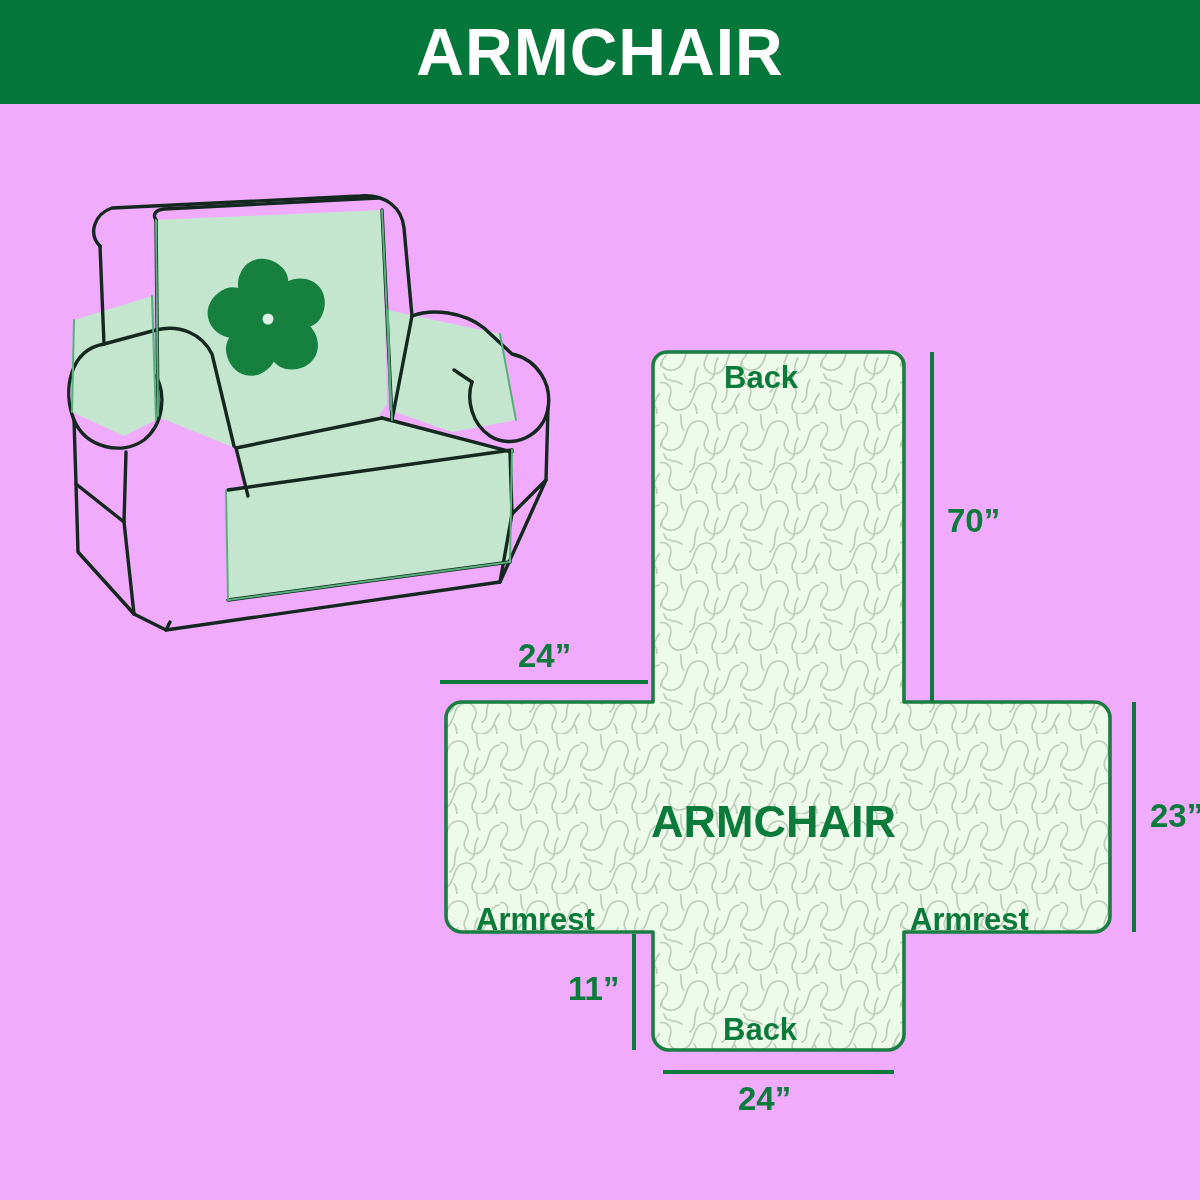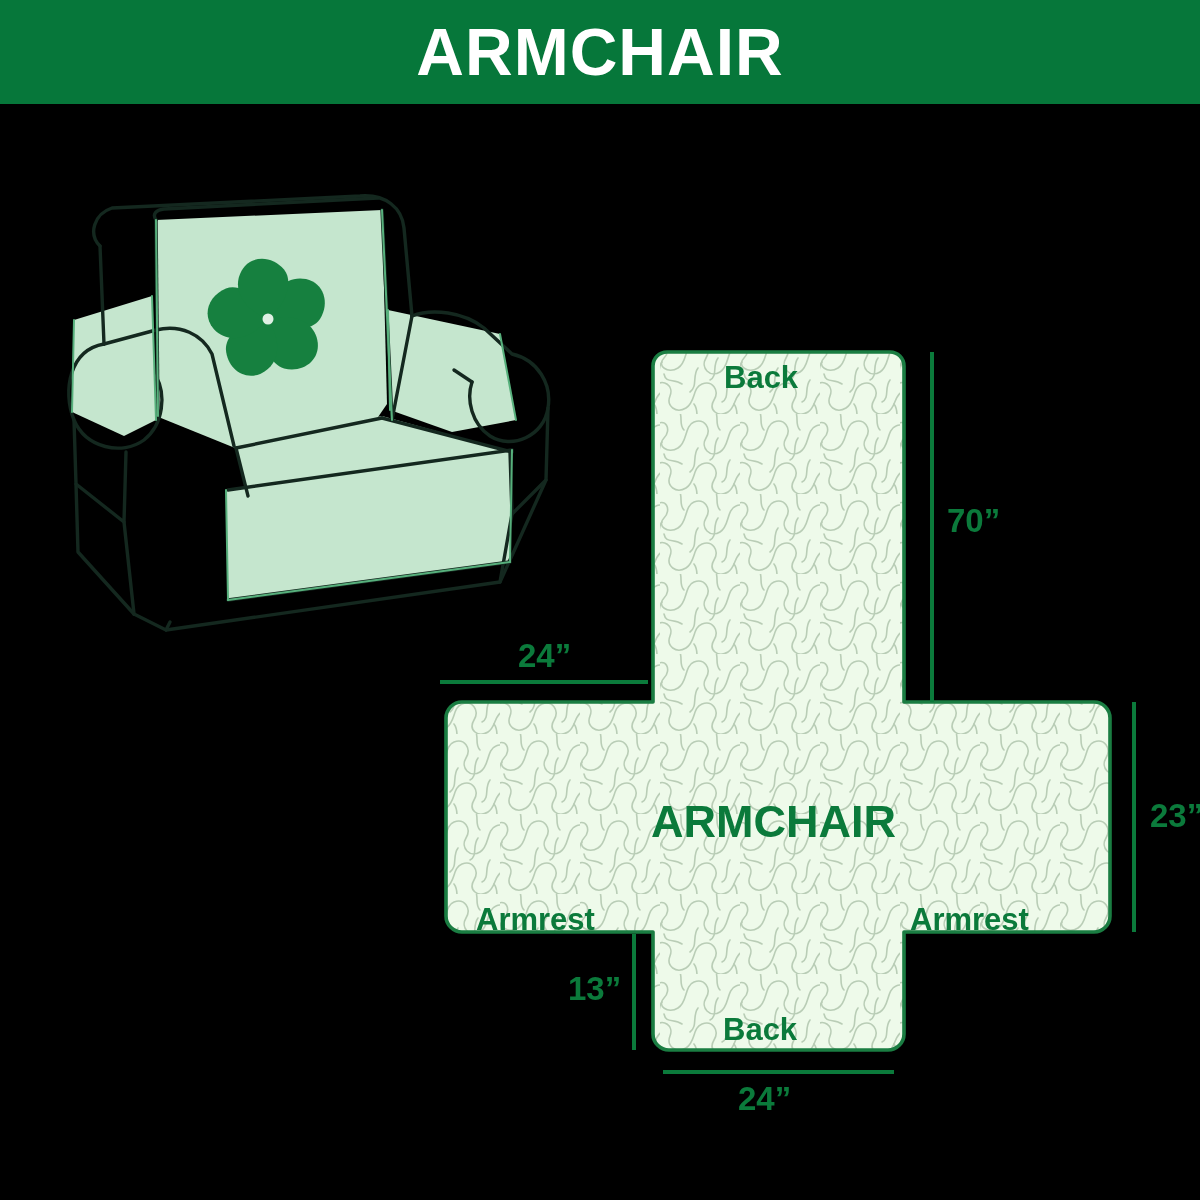--- a/index.html
+++ b/index.html
@@ -12,21 +12,21 @@
     height: 1200px;
     font-family: "Liberation Sans", sans-serif;
     overflow: hidden;
     position: relative;
   }
 
   #page {
     position: relative;
     width: 1200px;
     height: 1200px;
-    background: #000000;
+    background: #f0abfc;
   }
 
   
   #header-banner {
     position: absolute;
     left: 0;
     top: 0;
     width: 1200px;
     height: 104px;
     background: #06773a;
@@ -245,19 +245,19 @@
 
       <div class="lbl" style="left:303px; top:680px; font-size:31px;">Back</div>
 
       
       <div class="lbl" style="left:527px; top:170px; font-size:33px;">70”</div>
 
       <div class="lbl" style="left:98px; top:305px; font-size:33px;">24”</div>
 
       <div class="lbl" style="left:730px; top:465px; font-size:33px;">23”</div>
 
-      <div class="lbl" style="left:148px; top:638px; font-size:33px;">13”</div>
+      <div class="lbl" style="left:148px; top:638px; font-size:33px;">11”</div>
 
       <div class="lbl" style="left:318px; top:748px; font-size:33px;">24”</div>
     </div>
 
   </div>
 </div>
 
 </body></html>

